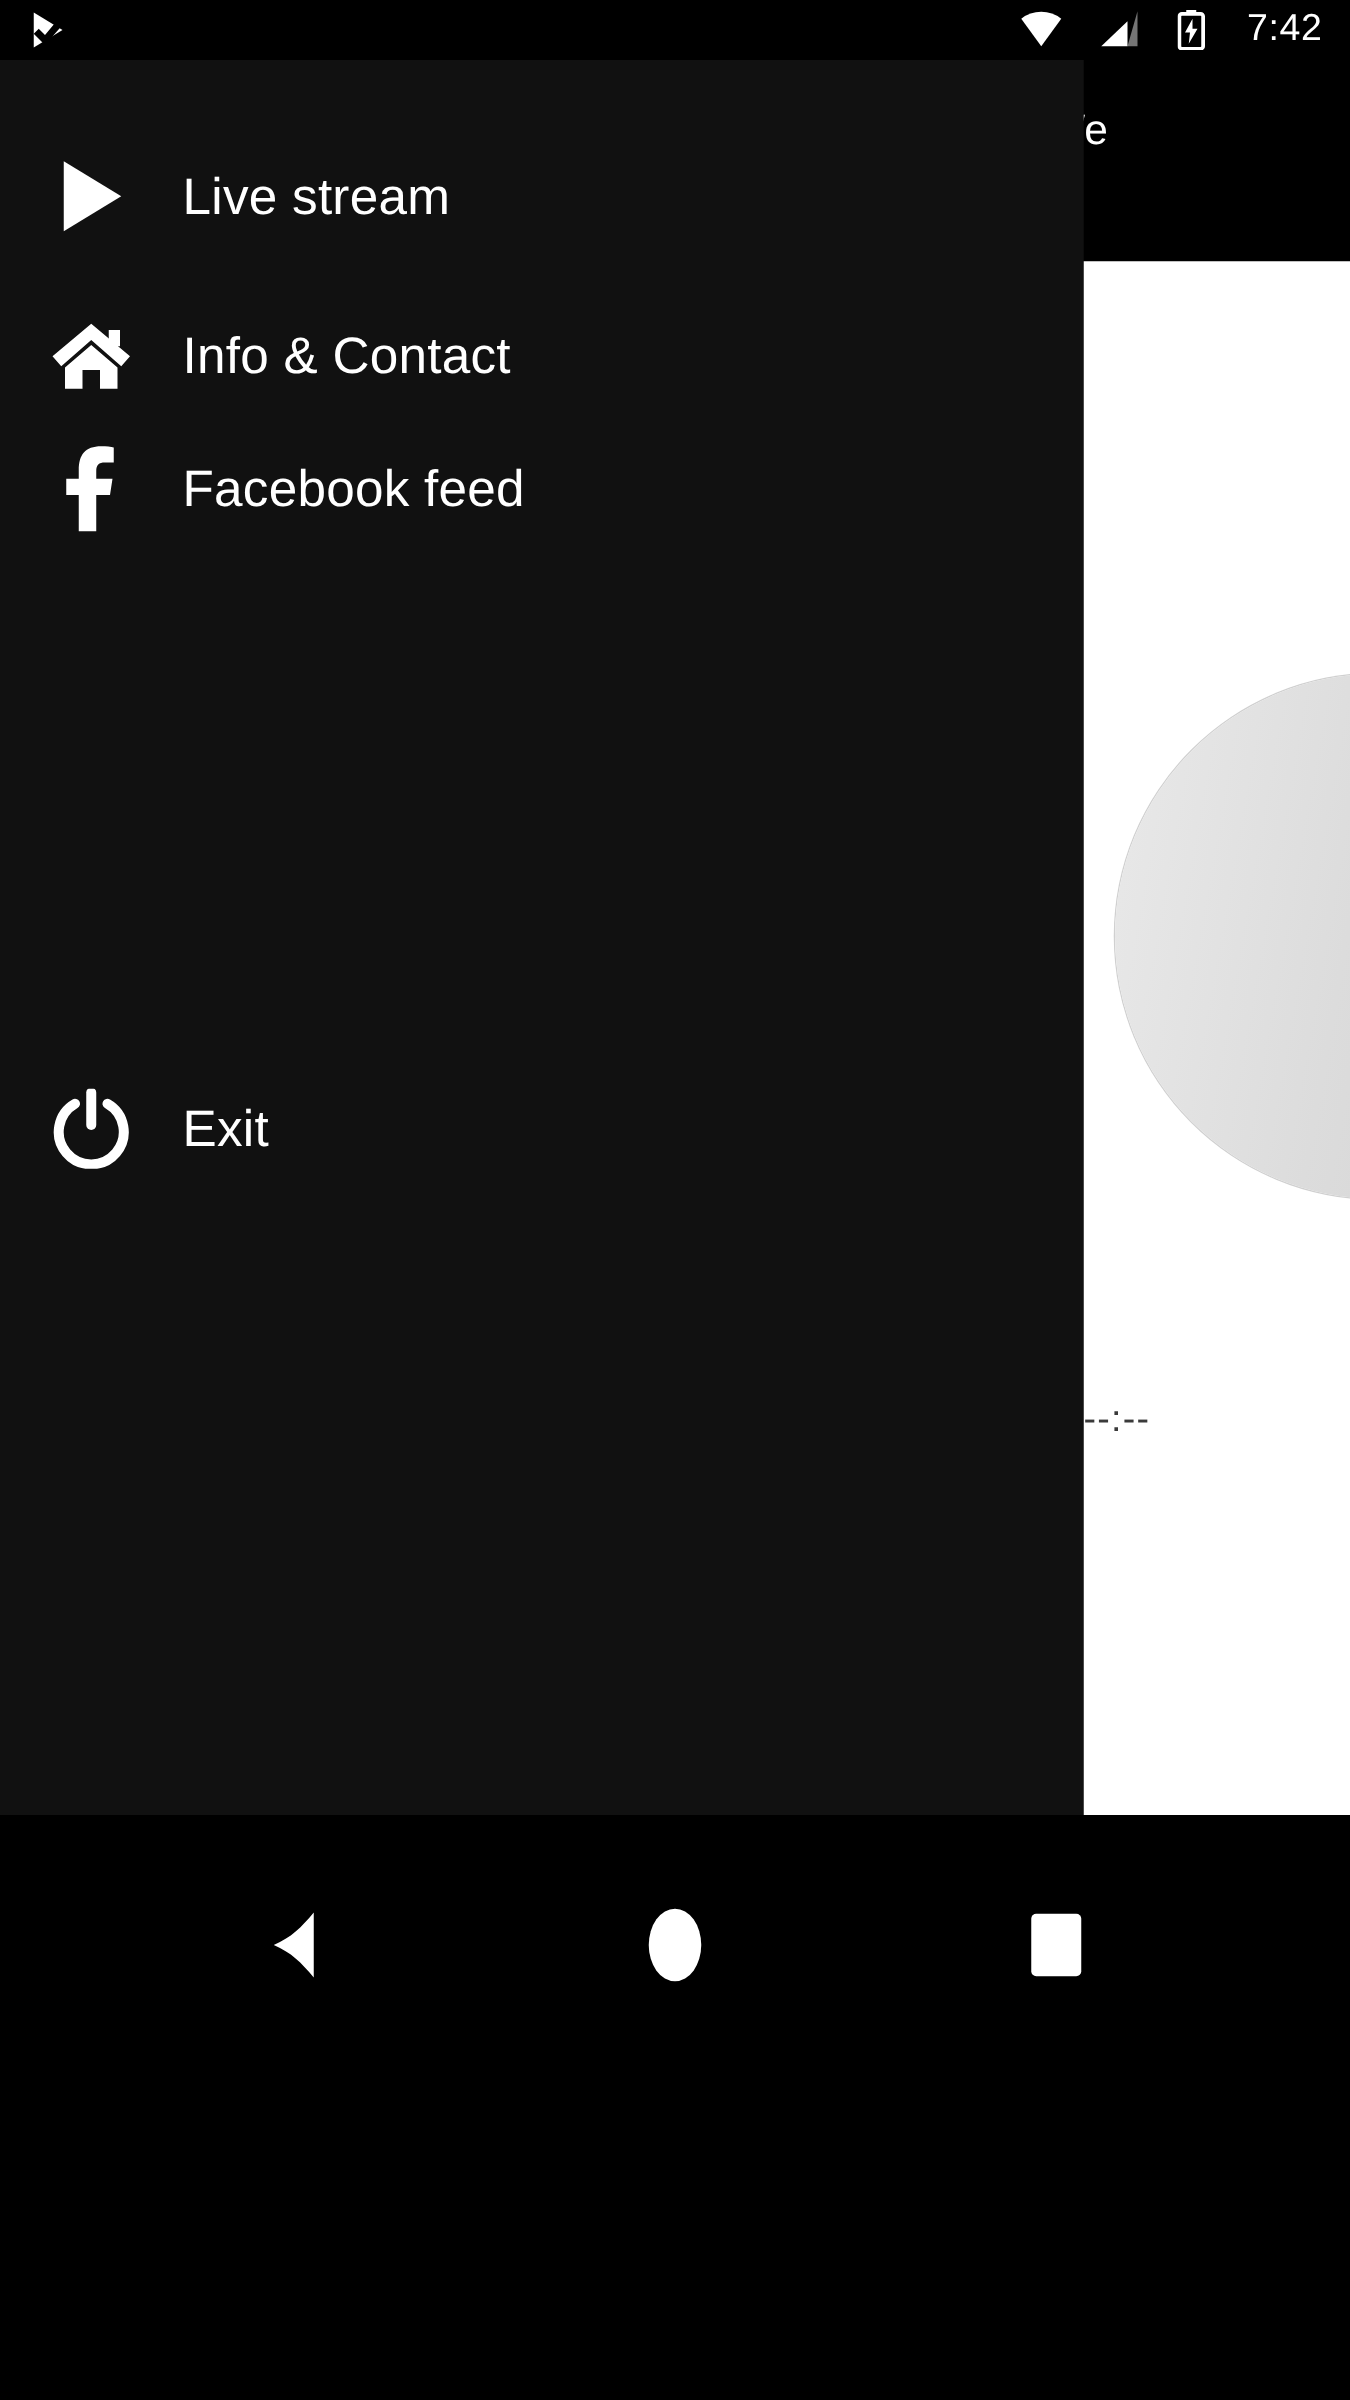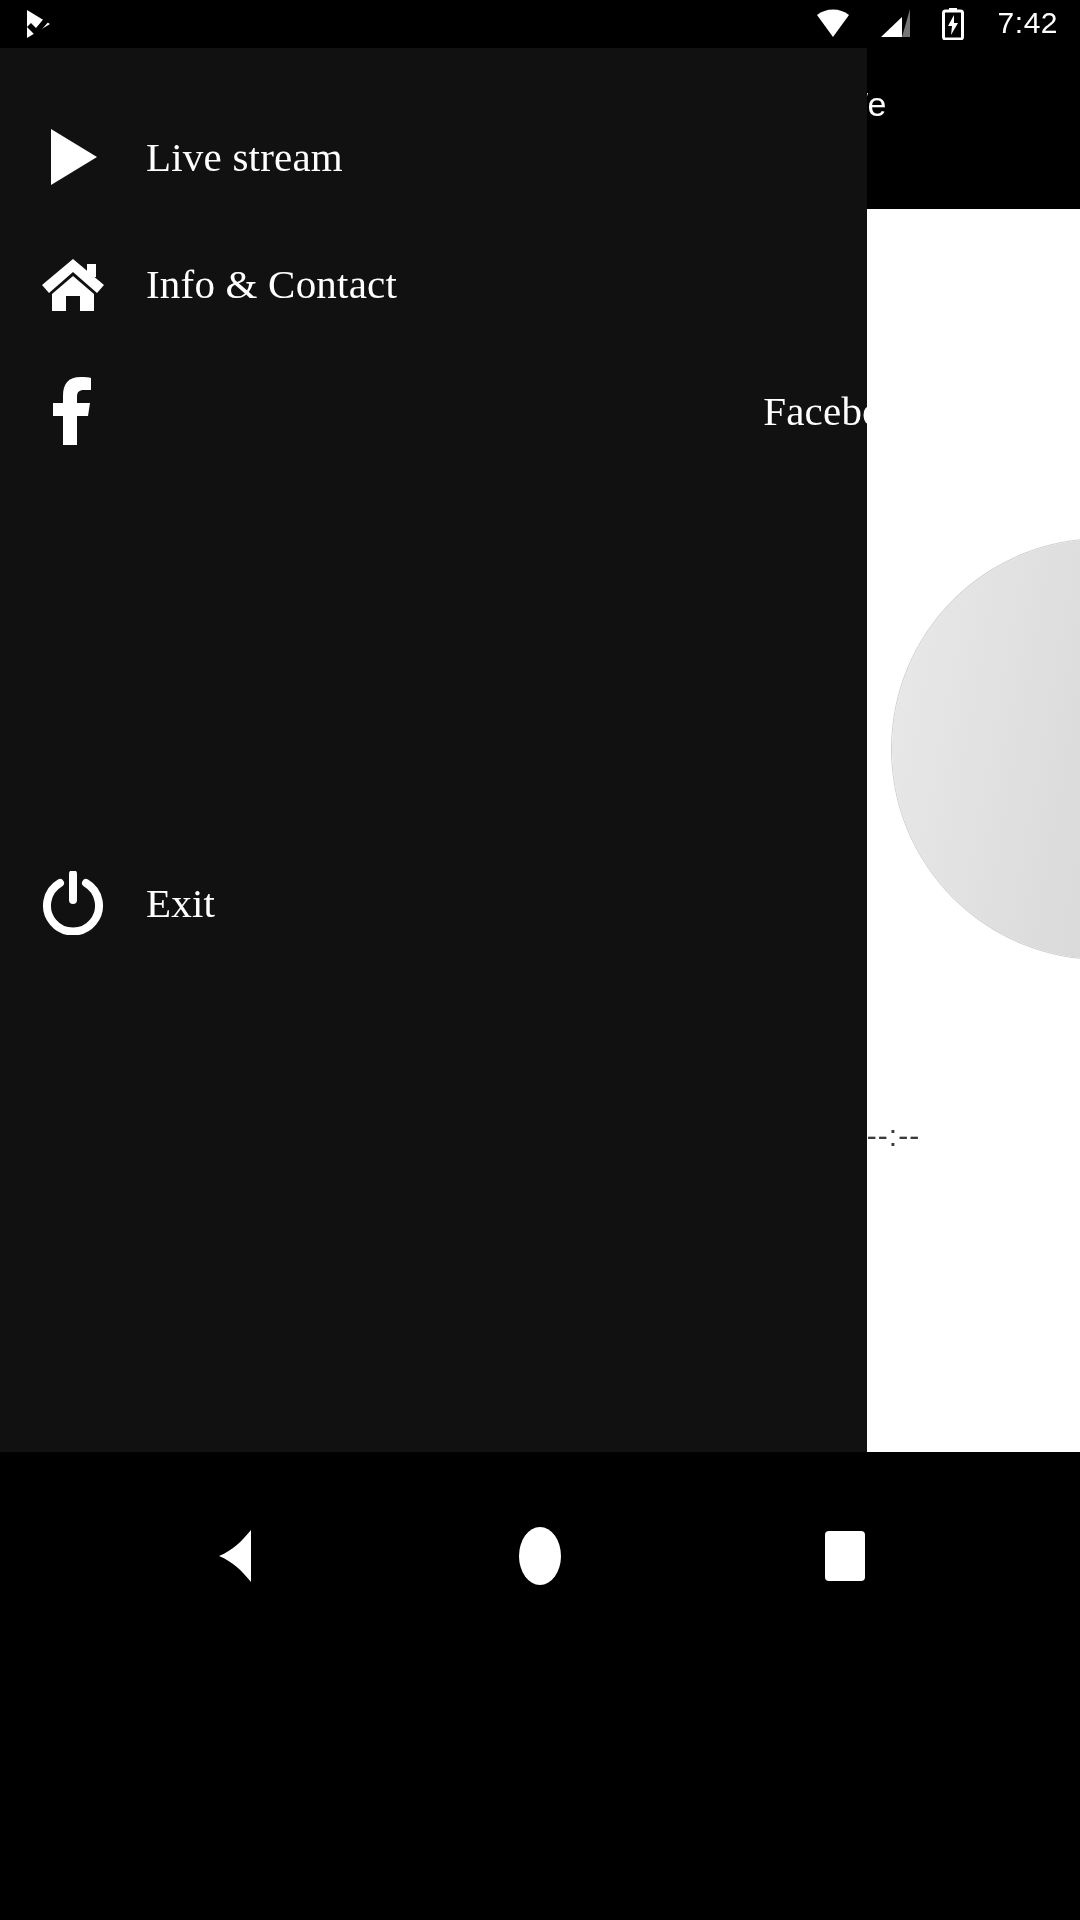--- a/index.html
+++ b/index.html
@@ -102,21 +102,21 @@
   #nav-drawer {
     position:absolute; left:0; top:48px;
     width:867px; height:1404px;
     background:#111111;
     z-index:40;
   }
   .drawer-item {
     position:absolute;
     left:0;
     width:1006px; height:102px;
-    display:flex; align-items:center;font-family:Liberation Serif, serif;
+    display:flex; align-items:center;
   }
   .item-icon {
     flex:0 0 146px;
     display:flex; align-items:center; justify-content:center;
   }
   .item-label {
     color:#ffffff;
     font-size:41px;
     line-height:1;
     font-weight:400;
@@ -179,21 +179,21 @@
       <div class="item-icon">
         <svg width="66" height="58" viewBox="0 0 66 58">
           <path d="M33 4 L64 30 L57 38 L33 17 L9 38 L2 30 Z" fill="#ffffff"></path>
           <path d="M33 21 L54 39 L54 56 L40 56 L40 41 L26 41 L26 56 L12 56 L12 39 Z" fill="#ffffff"></path>
           <rect x="47" y="9" width="9" height="13" fill="#ffffff"></rect>
         </svg>
       </div>
       <div class="item-label">Info &amp; Contact</div>
     </div>
 
-    <div class="drawer-item" style="top:312px;justify-content:space-between;">
+    <div class="drawer-item" style="top:292px;">
       <div class="item-icon">
         <svg width="44" height="72" viewBox="0 0 44 72">
           <path d="M30 2 C17 2 12 9 12 21 L12 28 L2 28 L2 41 L12 41 L12 70 L26 70 L26 41 L37 41 L39 28 L26 28 L26 22 C26 17 28 15 33 15 L40 15 L40 3 C38 2.4 34 2 30 2 Z" fill="#ffffff"></path>
         </svg>
       </div>
       <div class="item-label">Facebook feed</div>
     </div>
 
 
 

